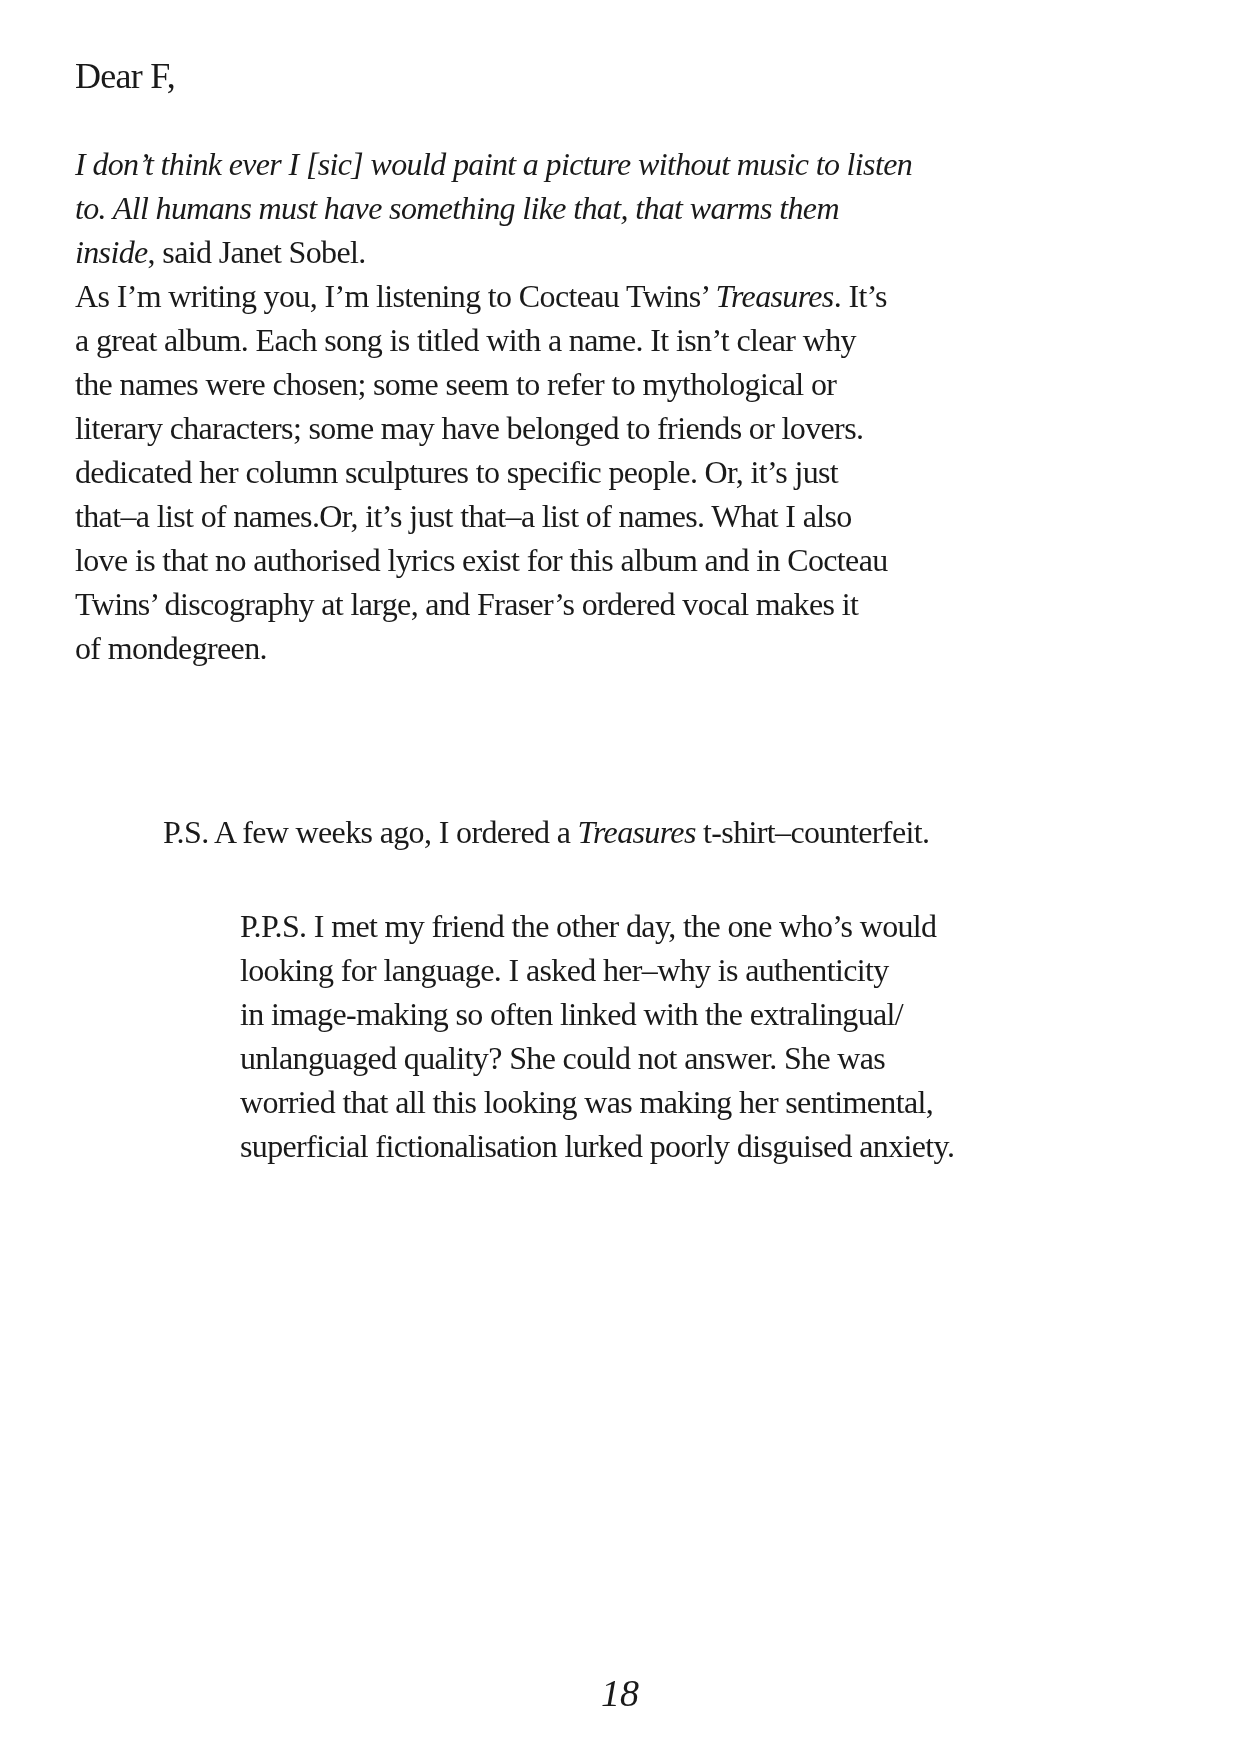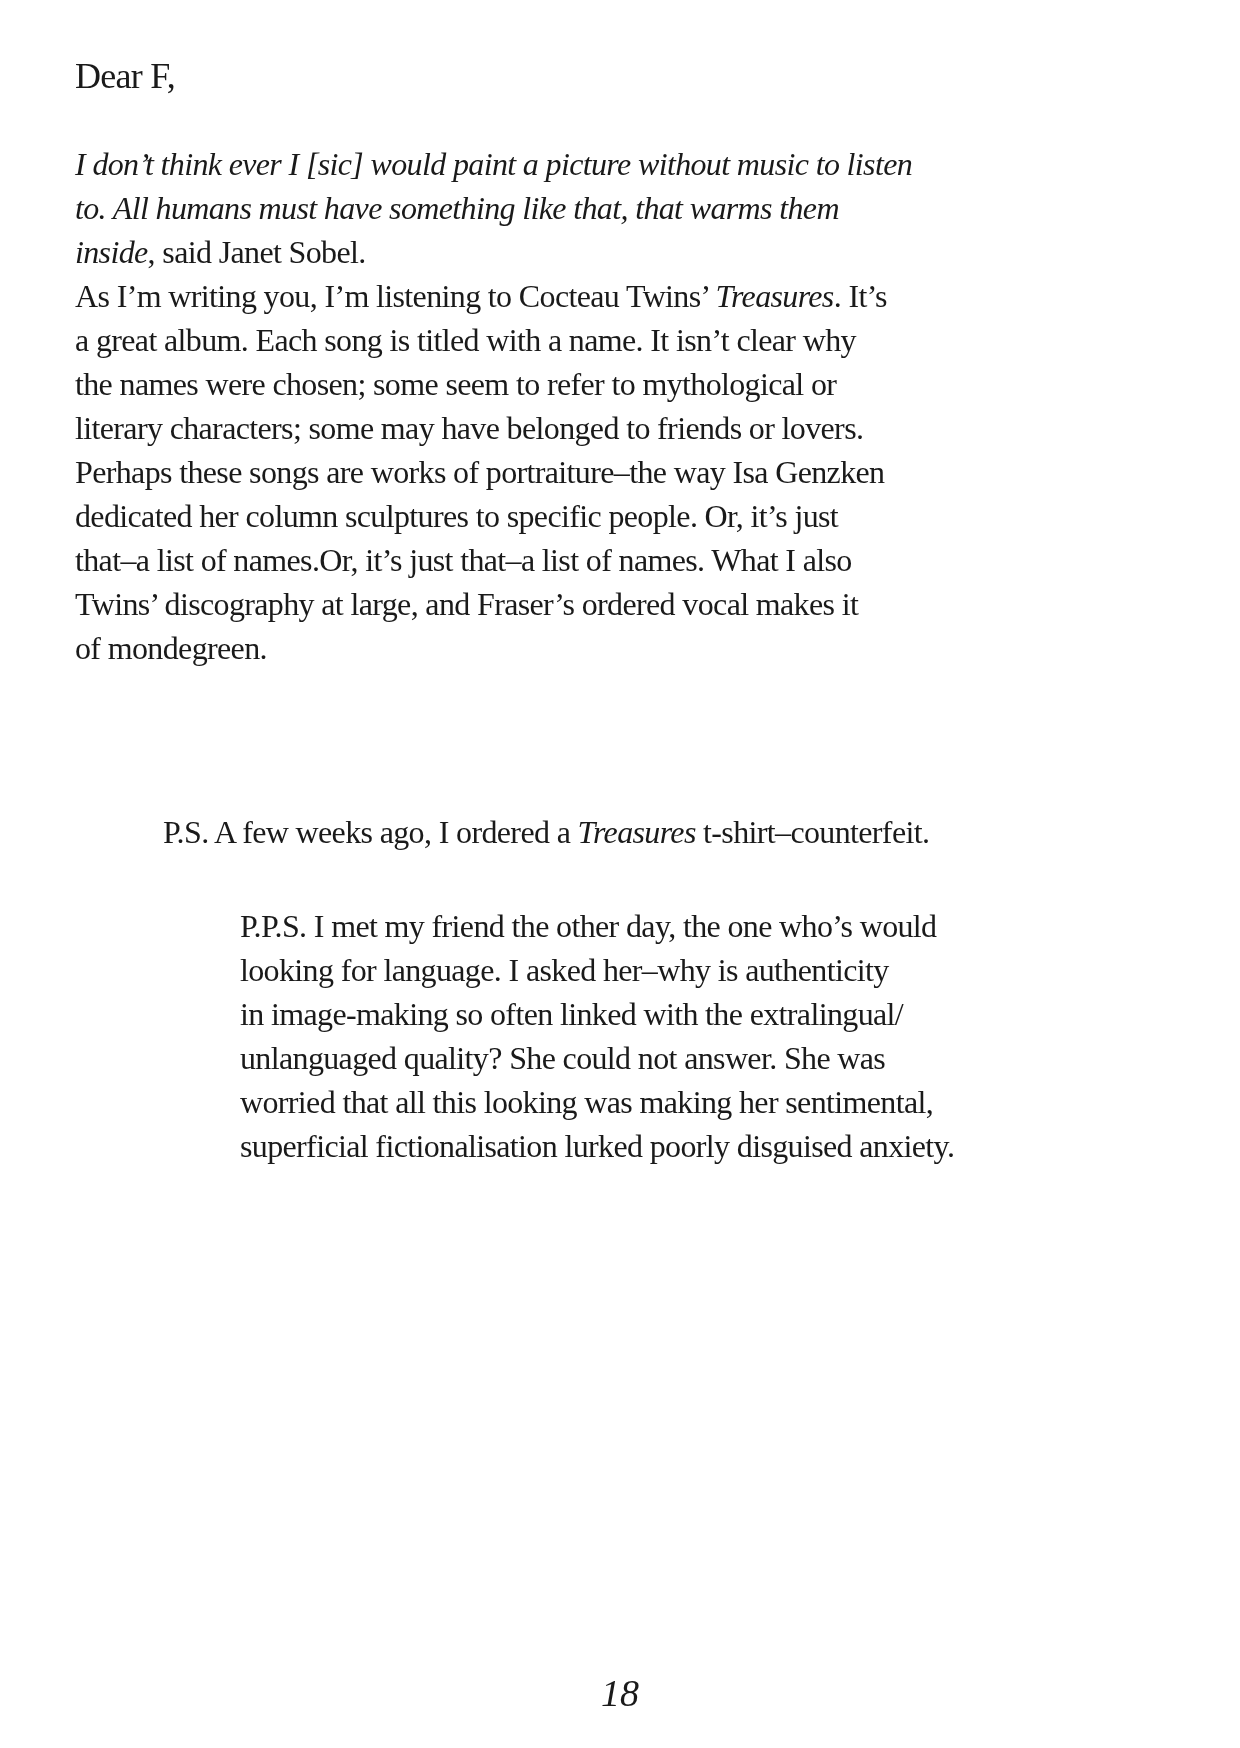--- a/index.html
+++ b/index.html
@@ -58,23 +58,23 @@
 
   <div>
       <div class="block" style="margin-top: 44px;">
         <div class="line"><i>I don’t think ever I [sic] would paint a picture without music to listen</i></div>
         <div class="line"><i>to. All humans must have something like that, that warms them</i></div>
         <div class="line"><i>inside</i><span>, said Janet Sobel.</span></div>
         <div class="line"><span>As I’m writing you, I’m listening to Cocteau Twins’ </span><i>Treasures</i><span>. It’s</span></div>
         <div class="line"><span>a great album. Each song is titled with a name. It isn’t clear why</span></div>
         <div class="line"><span>the names were chosen; some seem to refer to mythological or</span></div>
         <div class="line"><span>literary characters; some may have belonged to friends or lovers.</span></div>
-        <div class="line"><span>Perhaps these songs are works of portraiture–the way Isa Genzken</span></div>
         <div class="line"><span>dedicated her column sculptures to specific people. Or, it’s just</span></div>
         <div class="line"><span>that–a list of names.Or, it’s just that–a list of names. What I also</span></div>
+        <div class="line"><span>love is that no authorised lyrics exist for this album and in Cocteau</span></div>
         <div class="line"><span>Twins’ discography at large, and Fraser’s ordered vocal makes it</span></div>
         <div class="line"><span>of mondegreen.</span></div>
       </div>
       <div class="block" style="margin-left: 88px; margin-top: 140px;">
         <div class="line"><span>P.S. A few weeks ago, I ordered a </span><i>Treasures</i><span> t-shirt–counterfeit.</span></div>
       </div>
       <div class="block" style="margin-left: 165px; margin-top: 50px;">
         <div class="line"><span>P.P.S. I met my friend the other day, the one who’s would</span></div>
         <div class="line"><span>looking for language. I asked her–why is authenticity</span></div>
         <div class="line"><span>in image-making so often linked with the extralingual/</span></div>

